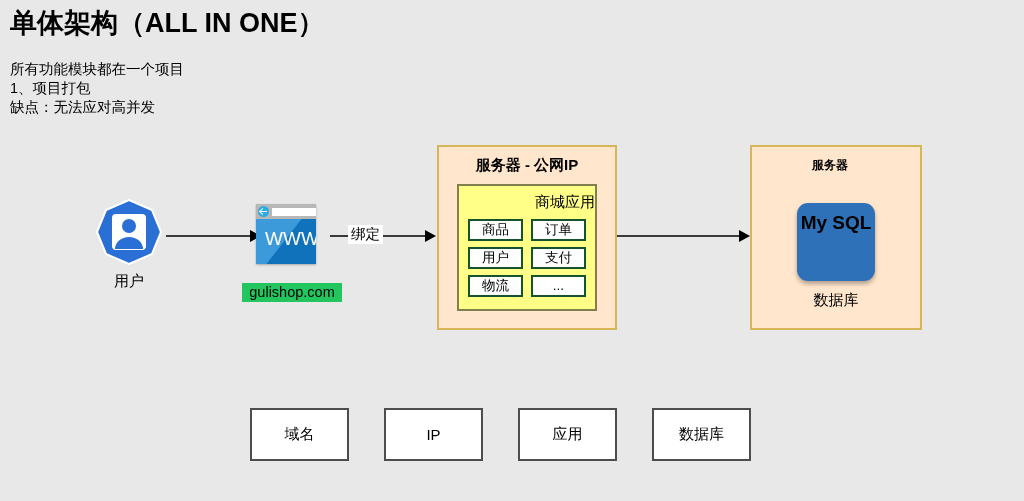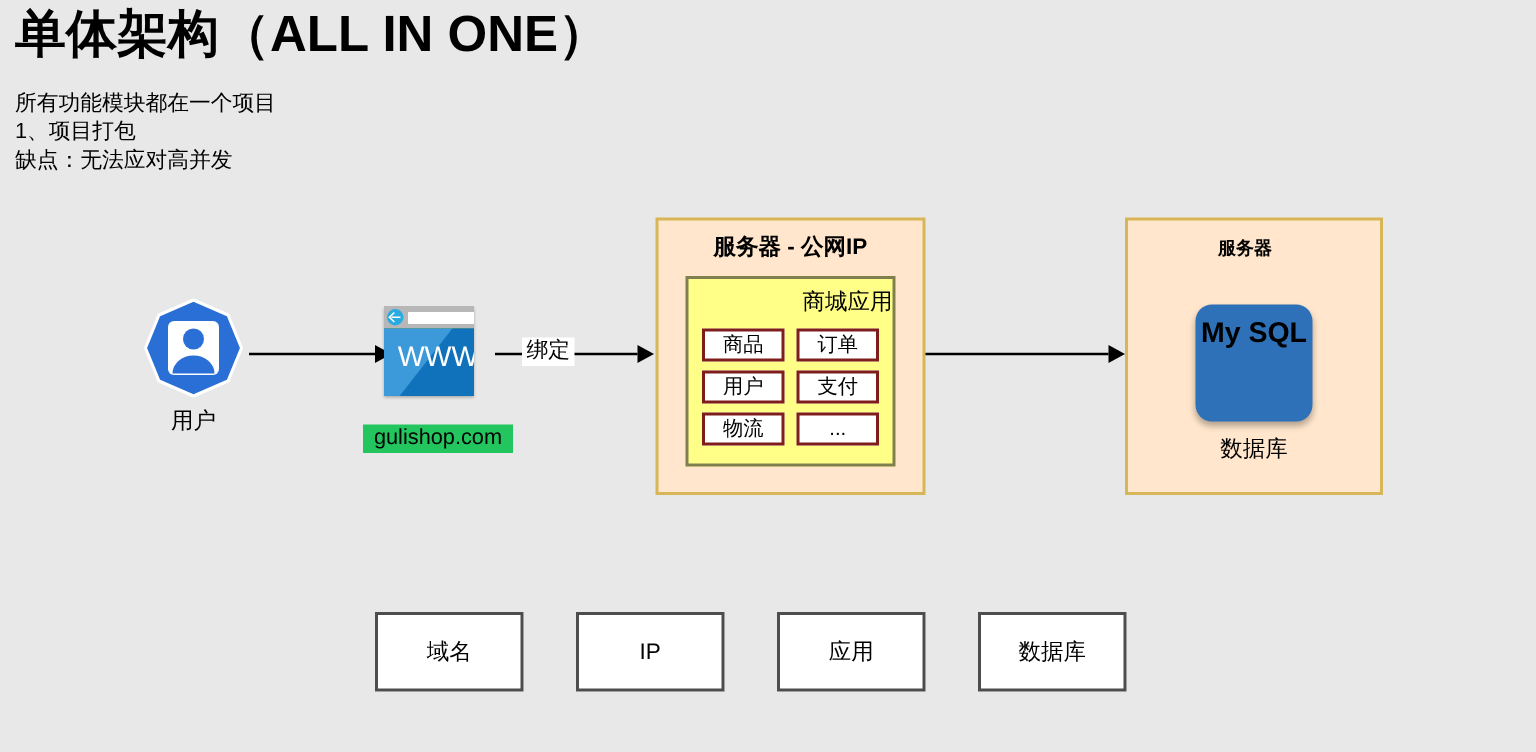--- a/index.html
+++ b/index.html
@@ -20,21 +20,21 @@
     left: 0; top: 0;
     width: 1024px;
     height: 501px;
   }
   .abs { position: absolute; }
 
   
   #page-title {
     left: 10px;
     top: 6px;
-    font-size: 34px;
+    font-size: 27px;
     font-weight: bold;
     letter-spacing: 0px;
     white-space: nowrap;
     line-height: 34px;
   }
   #desc-block {
     left: 10px;
     top: 60px;
     font-size: 14.5px;
     line-height: 19px;
@@ -201,21 +201,21 @@
     top: 33px;
     width: 118px;
     display: flex;
     flex-wrap: wrap;
     gap: 6px 8px;
   }
   .module-tile {
     width: 55px;
     height: 22px;
     background: #ffffff;
-    border: 2px solid #7f1d1d;
+    border: 2px solid #14532d;
     box-sizing: border-box;
     font-size: 13.5px;
     line-height: 18px;
     text-align: center;
     white-space: nowrap;
   }
 
   
   #db-server-box {
     left: 750px;

